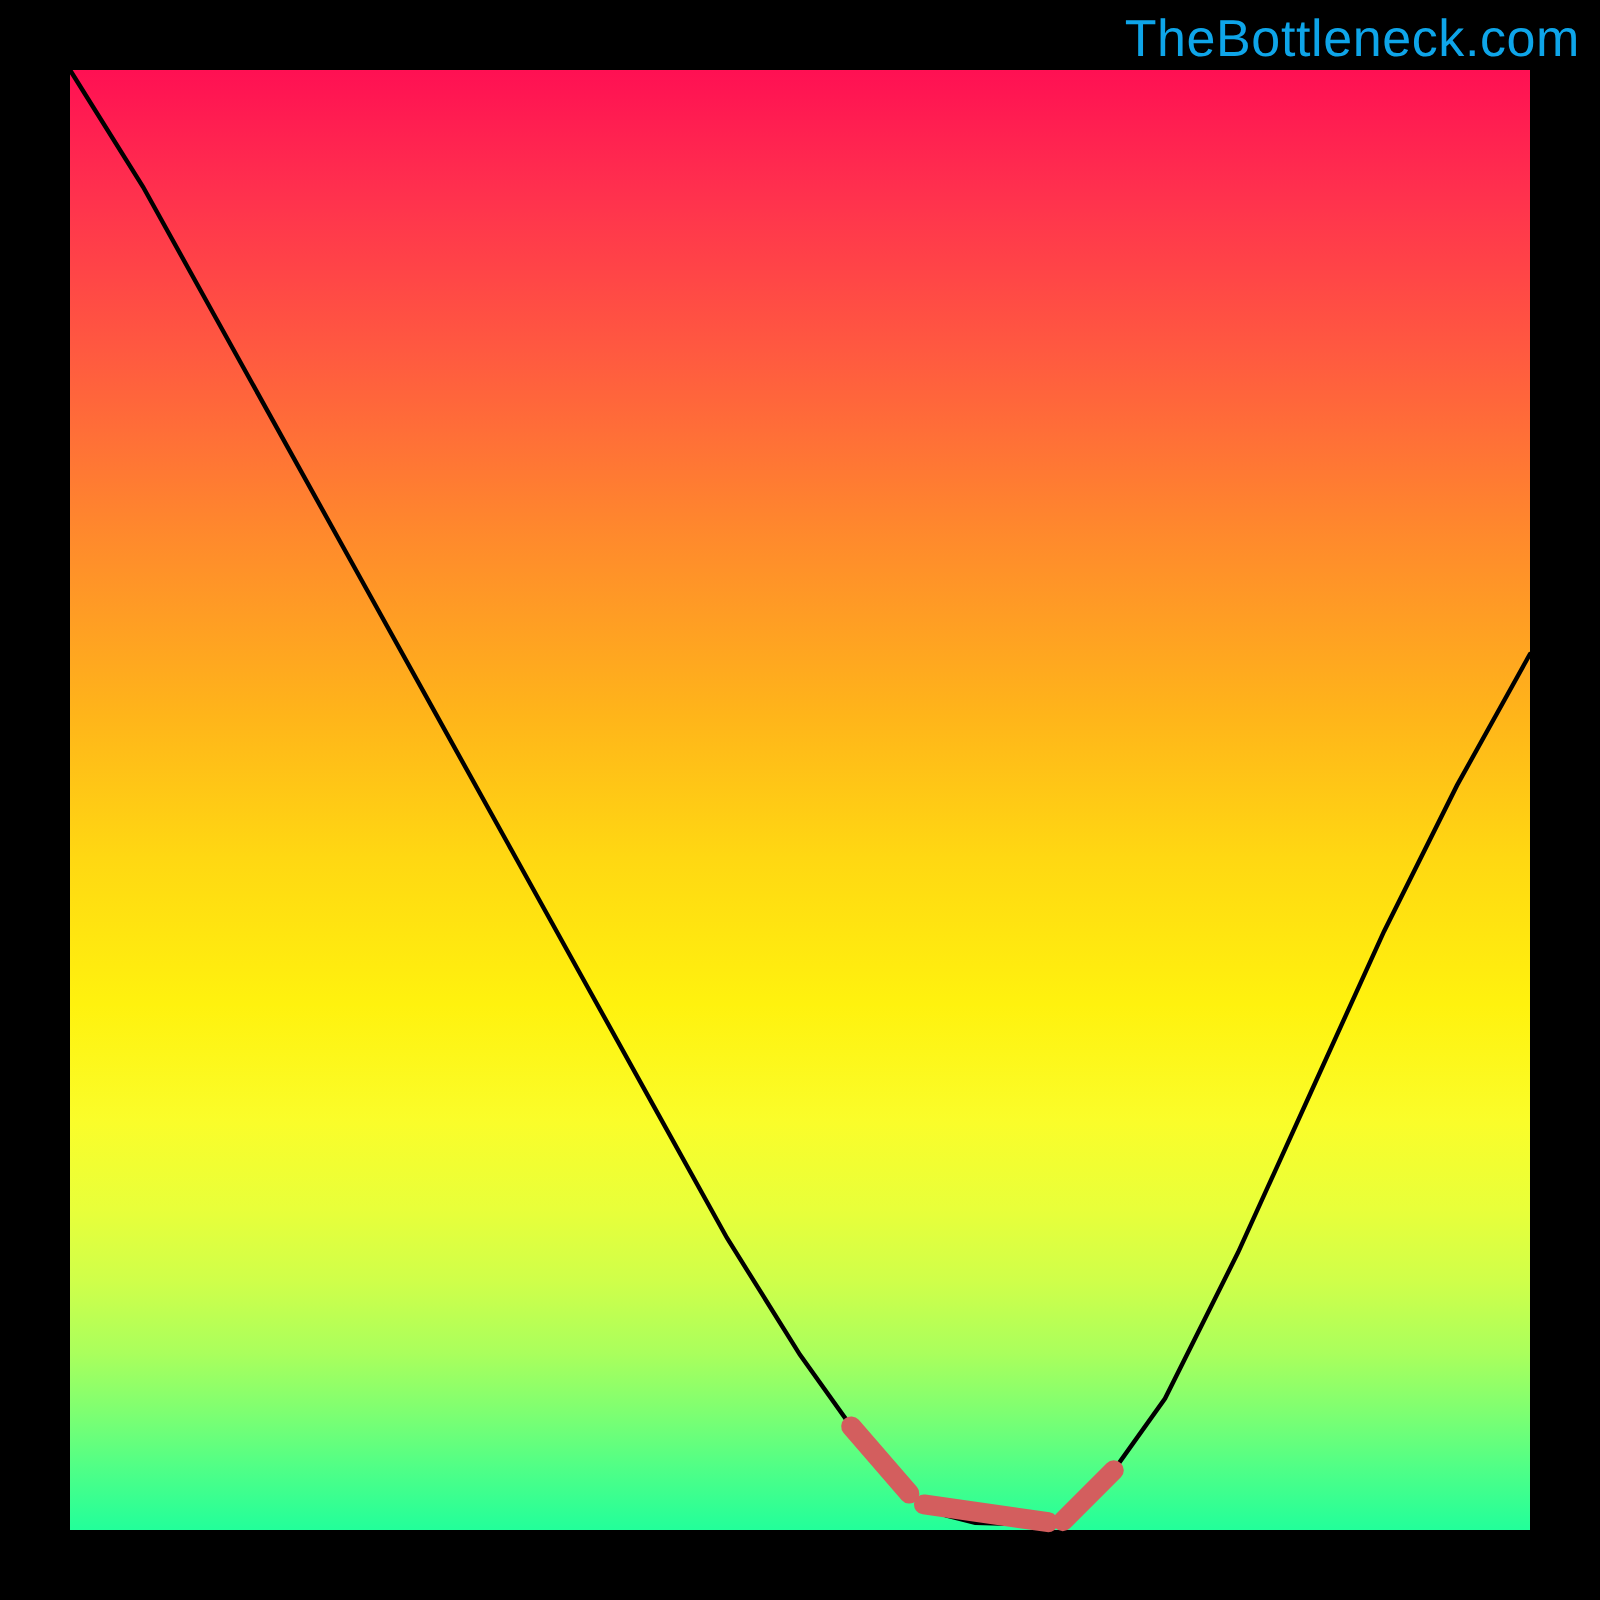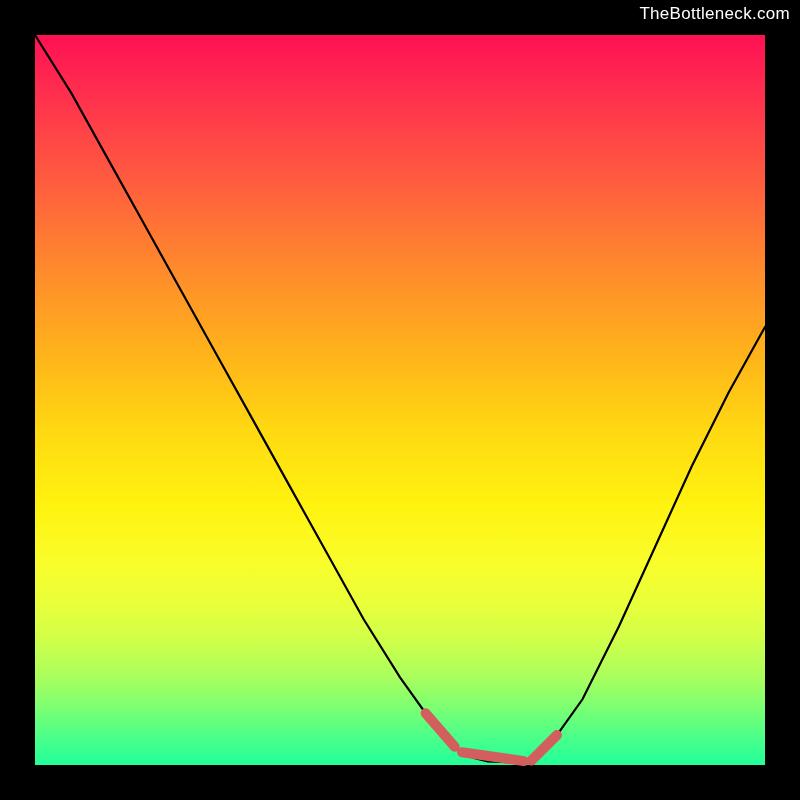--- a/index.html
+++ b/index.html
@@ -13,22 +13,22 @@
   }
   .stage {
     position: relative;
     width: 800px;
     height: 800px;
   }
   .watermark {
     position: absolute;
     top: 4px;
     right: 10px;
-    color: #ffffff;
-    font-size: 17px;
+    color: #0ea5e9;
+    font-size: 26px;
     font-weight: 500;
     letter-spacing: 0.3px;
     user-select: none;
   }
   .plot-area {
     position: absolute;
     
     left: 35px;
     top: 35px;
     width: 730px;

